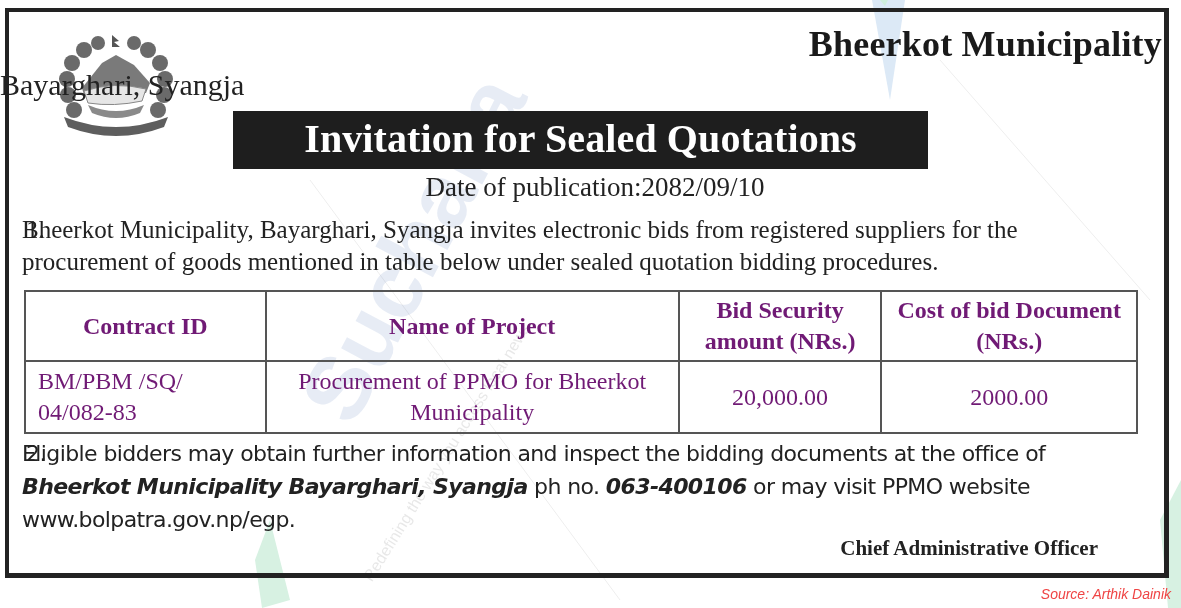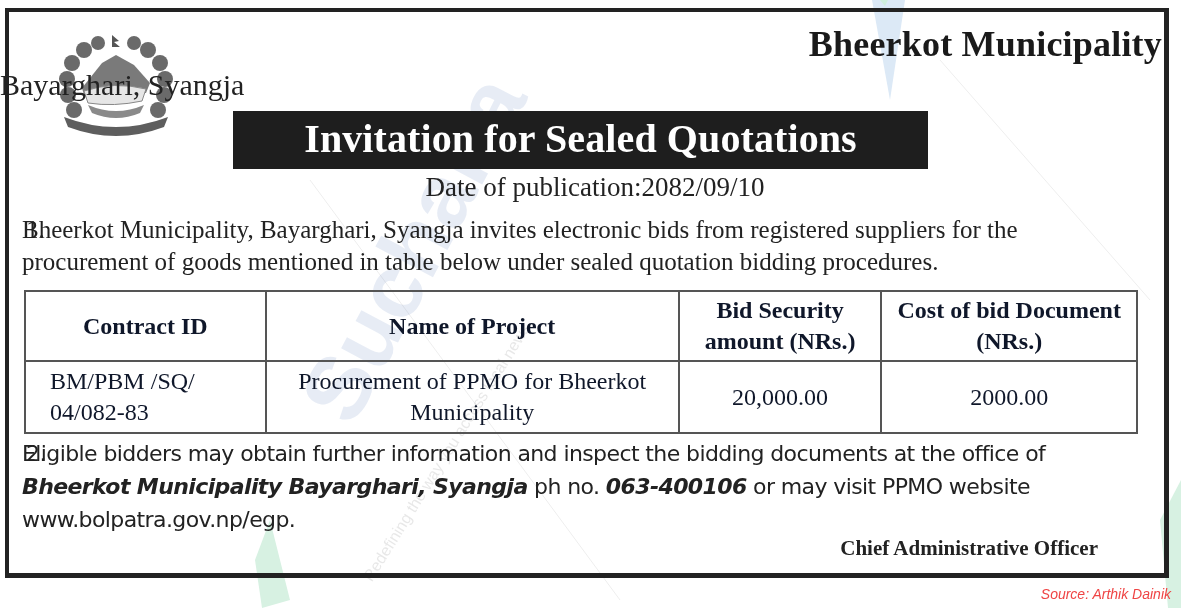--- a/index.html
+++ b/index.html
@@ -35,28 +35,28 @@
     font-size: 27px; line-height: 32px; color: #222;
   }
   .para1 {
     position: absolute; left: 22px; top: 214px; width: 1125px;
     font-size: 25px; line-height: 32px; color: #222;
   }
   .para1 .num { position: absolute; left: 4px; top: 0; }
   .para1 .txt { display: block; }
   table.bids {
     position: absolute; left: 24px; top: 290px; width: 1114px;
-    border-collapse: collapse; font-size: 24px; color: #0f172a;
+    border-collapse: collapse; font-size: 24px; color: #701a75;
   }
   table.bids th, table.bids td {
     border: 2px solid #555; text-align: center; padding: 0 6px;
   }
   table.bids th { font-weight: bold; height: 68px; line-height: 31px; }
   table.bids td { height: 70px; line-height: 31px; }
-  table.bids td.left { text-align: left; padding-left: 24px; }
+  table.bids td.left { text-align: left; padding-left: 12px; }
   .para2 {
     position: absolute; left: 22px; top: 437px; width: 1130px;
     font-family: "DejaVu Sans", "Liberation Sans", sans-serif;
     font-size: 22px; line-height: 33px; color: #222; letter-spacing: -0.6px;
   }
   .para2 .num { position: absolute; left: 4px; top: 0; }
   .para2 .txt { display: block; }
   .para2 b { font-style: italic; }
   .signature {
     position: absolute; right: 83px; top: 536px;

